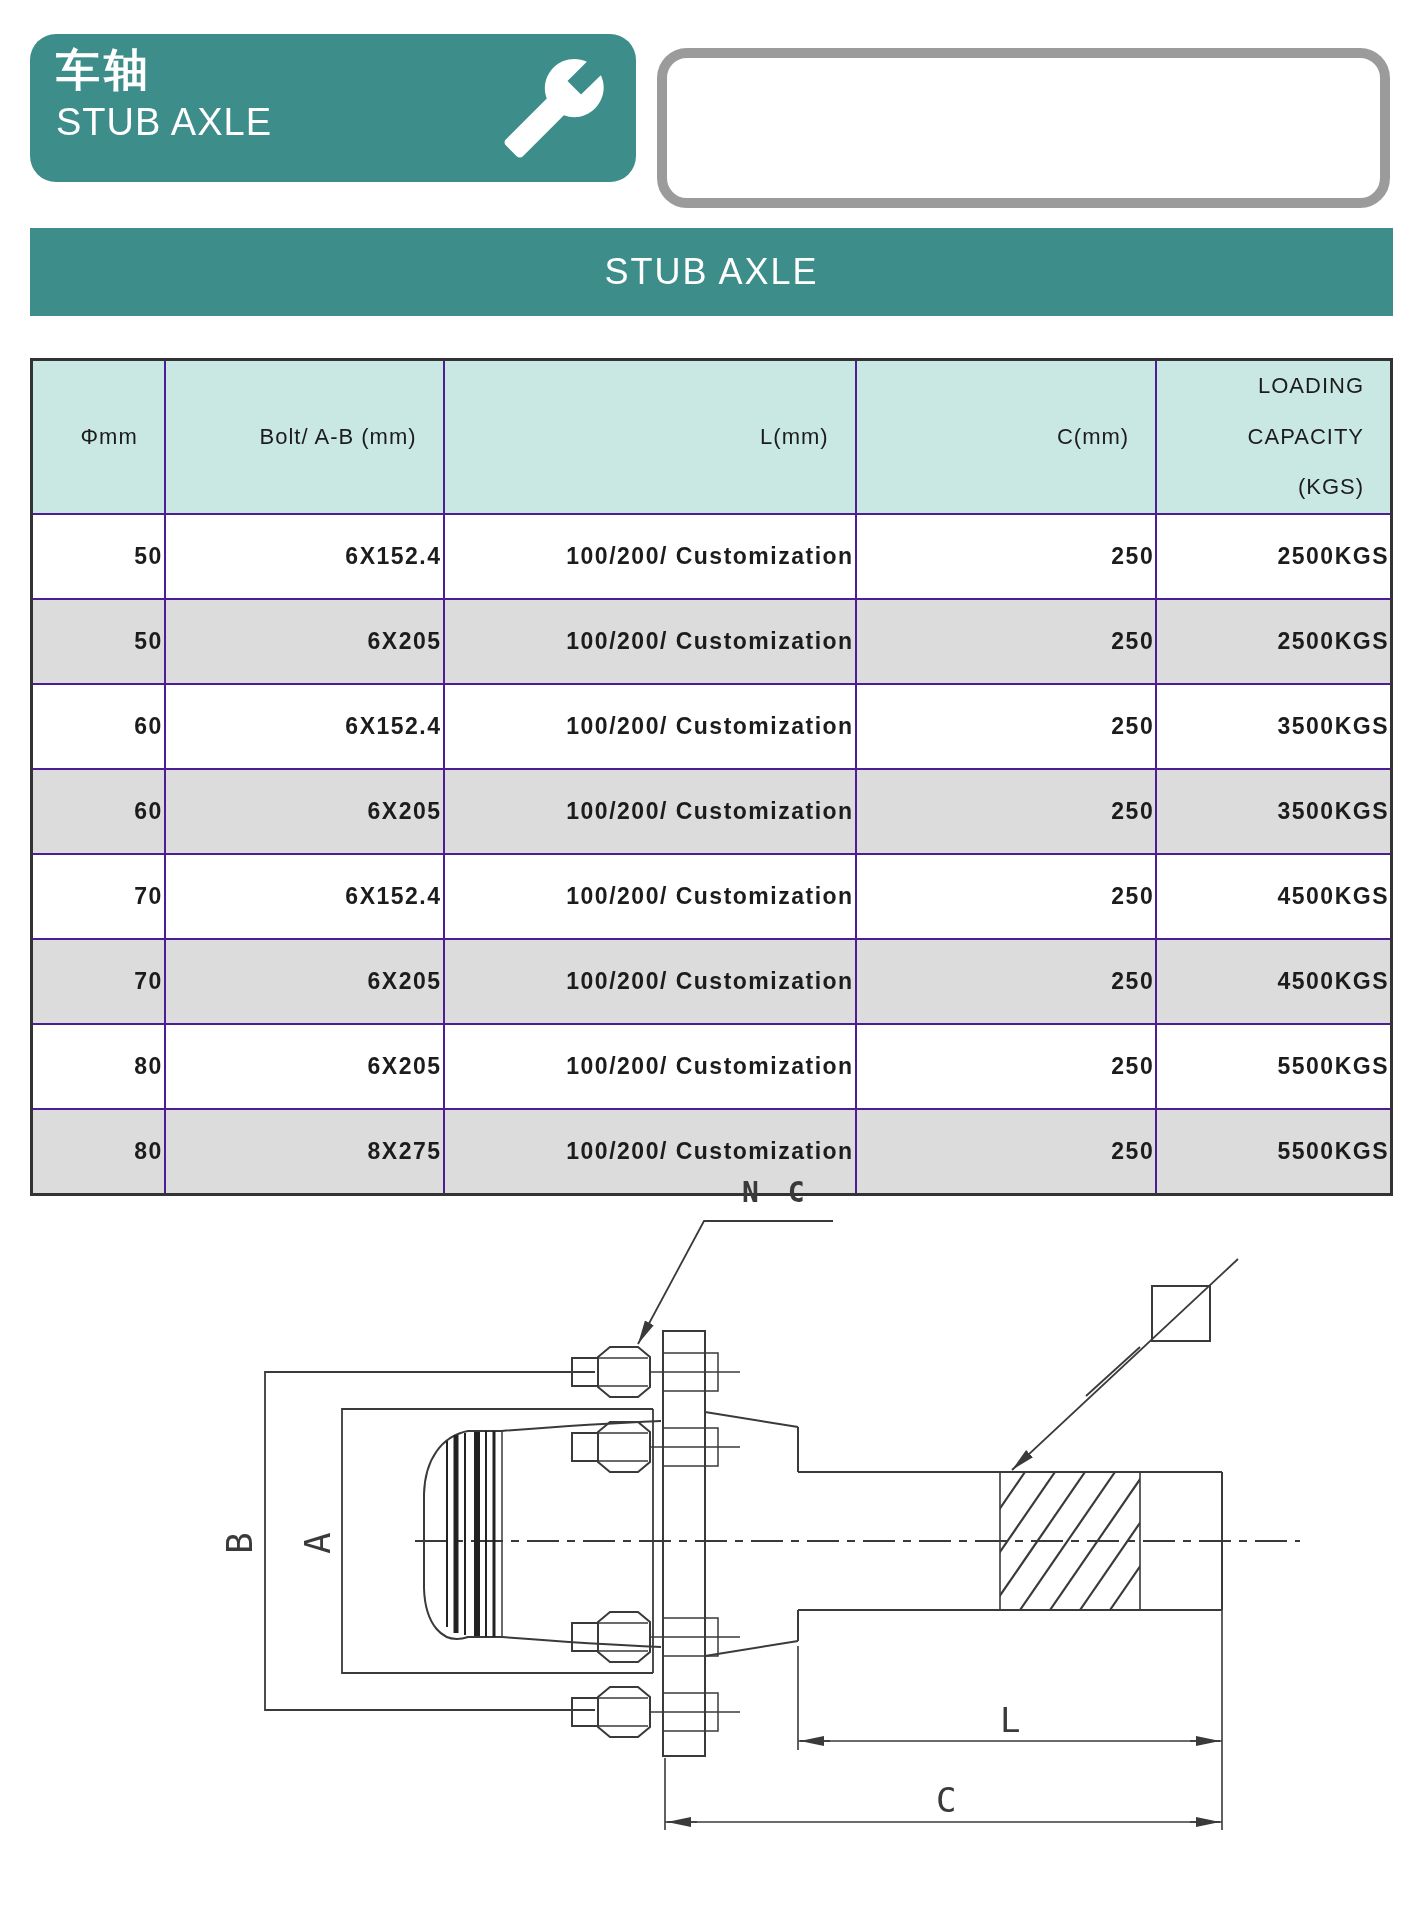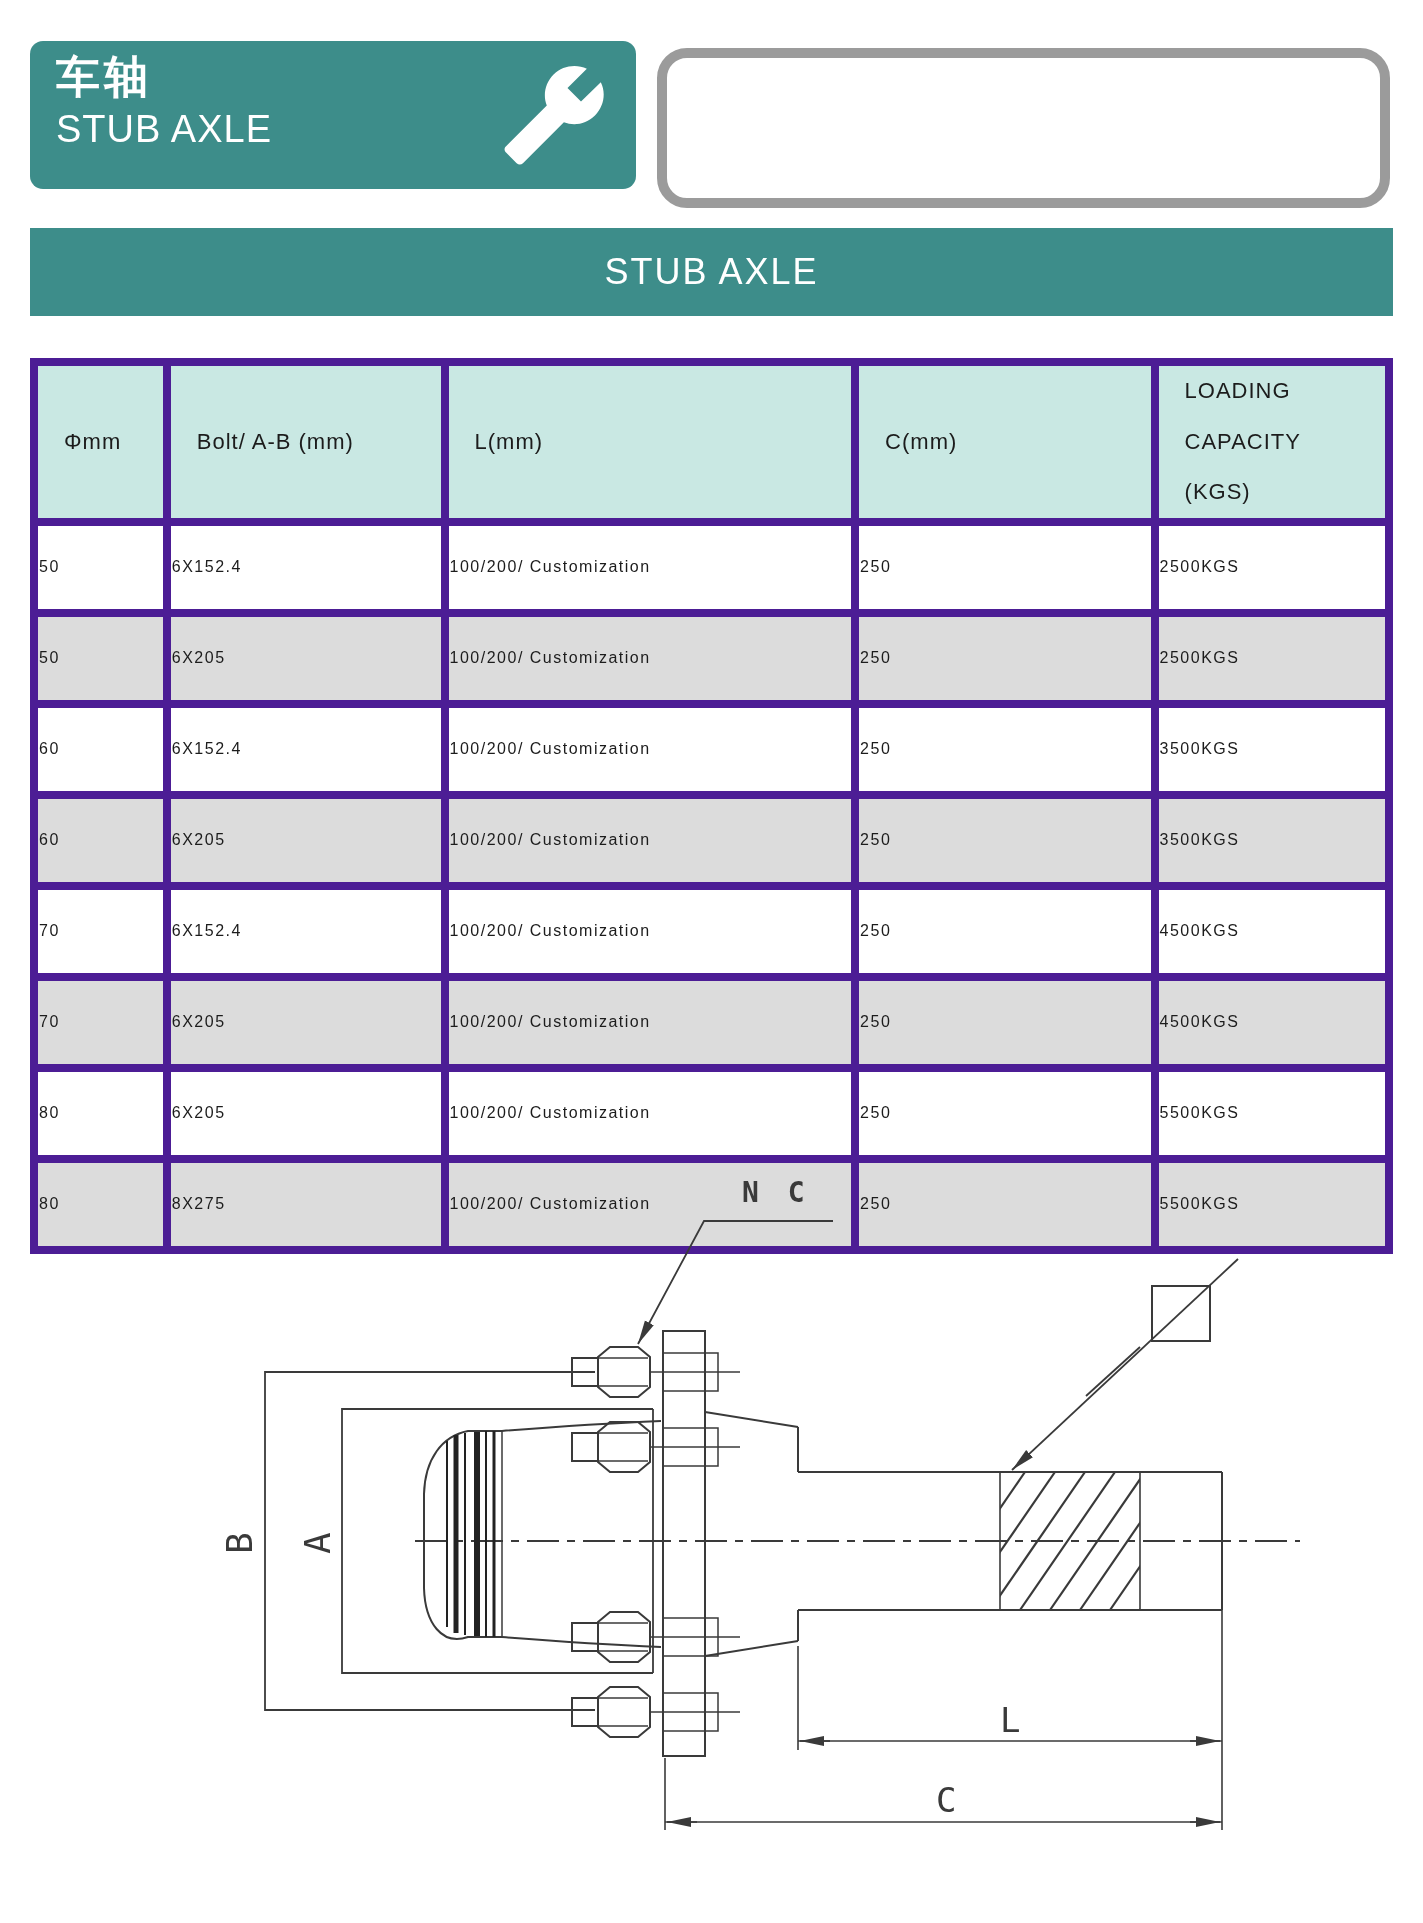--- a/index.html
+++ b/index.html
@@ -1,43 +1,43 @@
 <!DOCTYPE html>
 <html><head>
 <meta charset="utf-8">
 <style>
   html,body{margin:0;padding:0;background:#fff;}
   .page{position:relative;width:1423px;height:1923px;background:#ffffff;
         font-family:"Liberation Sans",sans-serif;overflow:hidden;}
 
   
-  .header-card{position:absolute;left:30px;top:41px;width:606px;height:148px;
-               background:#3d8d8a;border-radius:13px;}
+  .header-card{position:absolute;left:30px;top:34px;width:606px;height:148px;
+               background:#3d8d8a;border-radius:26px;}
   .header-title-cn{position:absolute;left:26px;top:12px;color:#fff;
                    font-size:44px;font-weight:bold;letter-spacing:4px;line-height:1.1;}
   .header-title-en{position:absolute;left:26px;top:66px;color:#fff;
                    font-size:38px;font-weight:400;letter-spacing:1px;line-height:1.2;}
   .wrench-wrap{position:absolute;right:28px;top:20px;width:108px;height:108px;}
   .header-box{position:absolute;left:657px;top:48px;width:733px;height:160px;
               background:#ffffff;border:10px solid #9b9b9b;border-radius:30px;box-sizing:border-box;}
 
   
   .title-bar{position:absolute;left:30px;top:228px;width:1363px;height:88px;
              background:#3d8d8a;display:flex;align-items:center;justify-content:center;}
   .title-bar-text{color:#ffffff;font-size:36px;font-weight:400;letter-spacing:2px;}
 
   
   .table-wrap{position:absolute;left:30px;top:358px;width:1363px;}
   table.spec{width:100%;border-collapse:collapse;table-layout:fixed;
              border:3px solid #333;}
-  table.spec th, table.spec td{border:8px solid #4c1d95;text-align:left;
+  table.spec th, table.spec td{border:2px solid #4c1d95;text-align:right;
              vertical-align:middle;color:#1c1c1c;}
   table.spec th{height:111px;background:#c9e8e3;font-weight:400;font-size:22px;
              letter-spacing:1px;line-height:2.3;padding:0 26px;}
-  table.spec td{height:81px;font-size:16px;letter-spacing:1.5px;background:#ffffff;}
+  table.spec td{height:81px;font-size:23px;letter-spacing:1.5px;background:#ffffff;font-weight:bold;}
   table.spec tbody tr:nth-child(even) td{background:#dcdcdc;}
 
   
   .diagram{position:absolute;left:0;top:919px;width:1423px;height:948px;}
   .diagram text{font-family:"DejaVu Sans Mono",monospace;fill:#3a3a3a;}
 </style>
 </head>
 <body>
 
 <div class="page">

